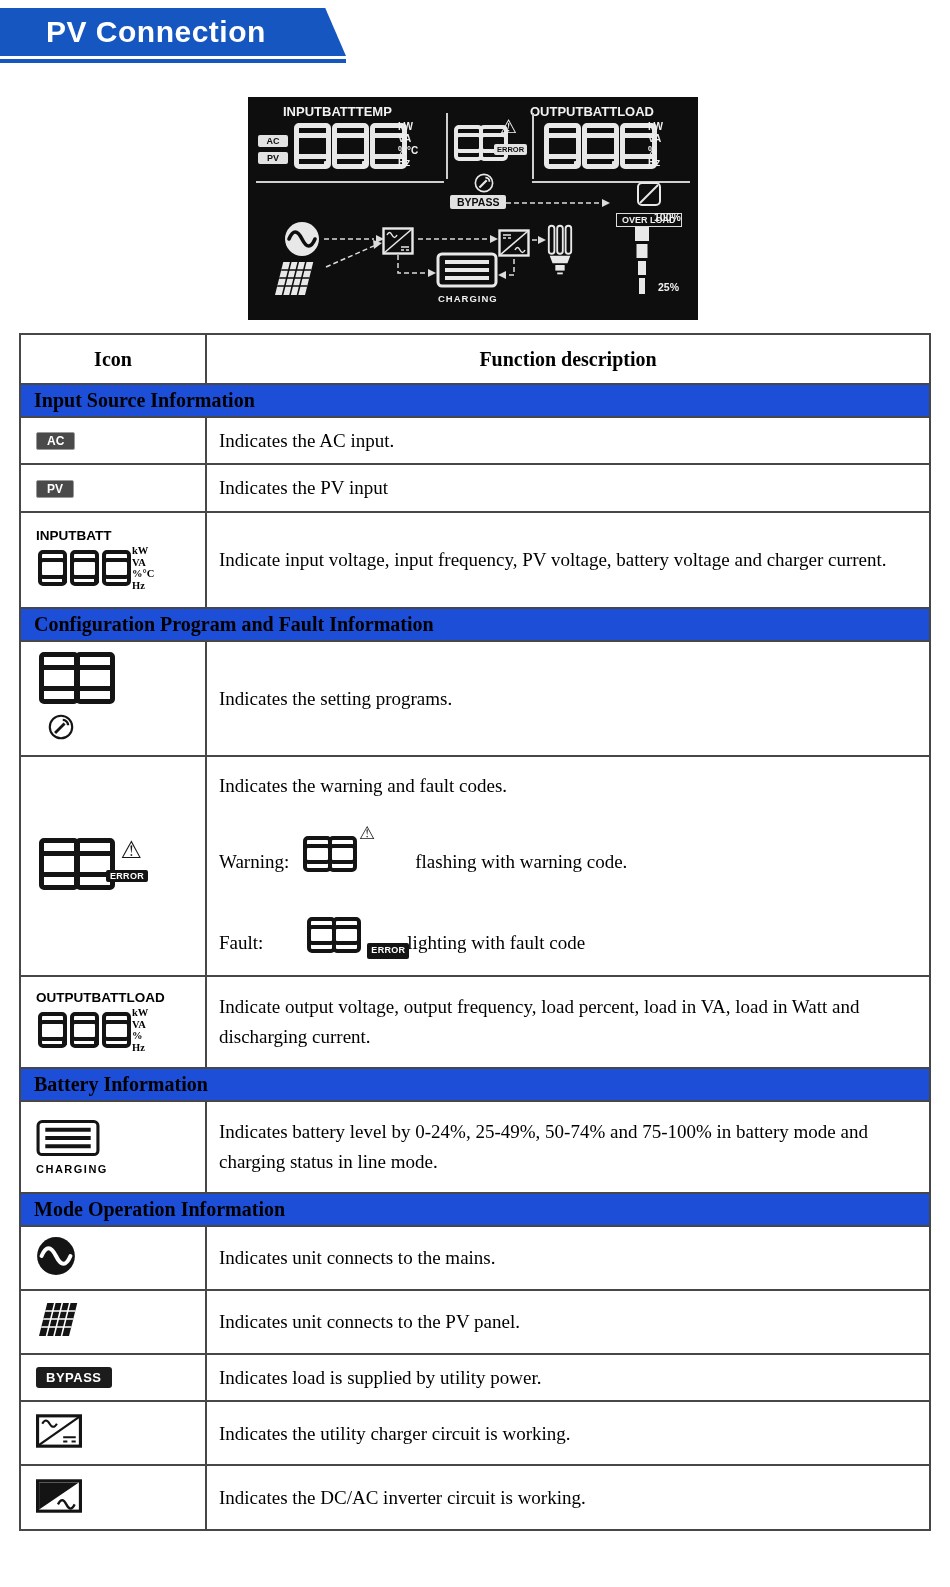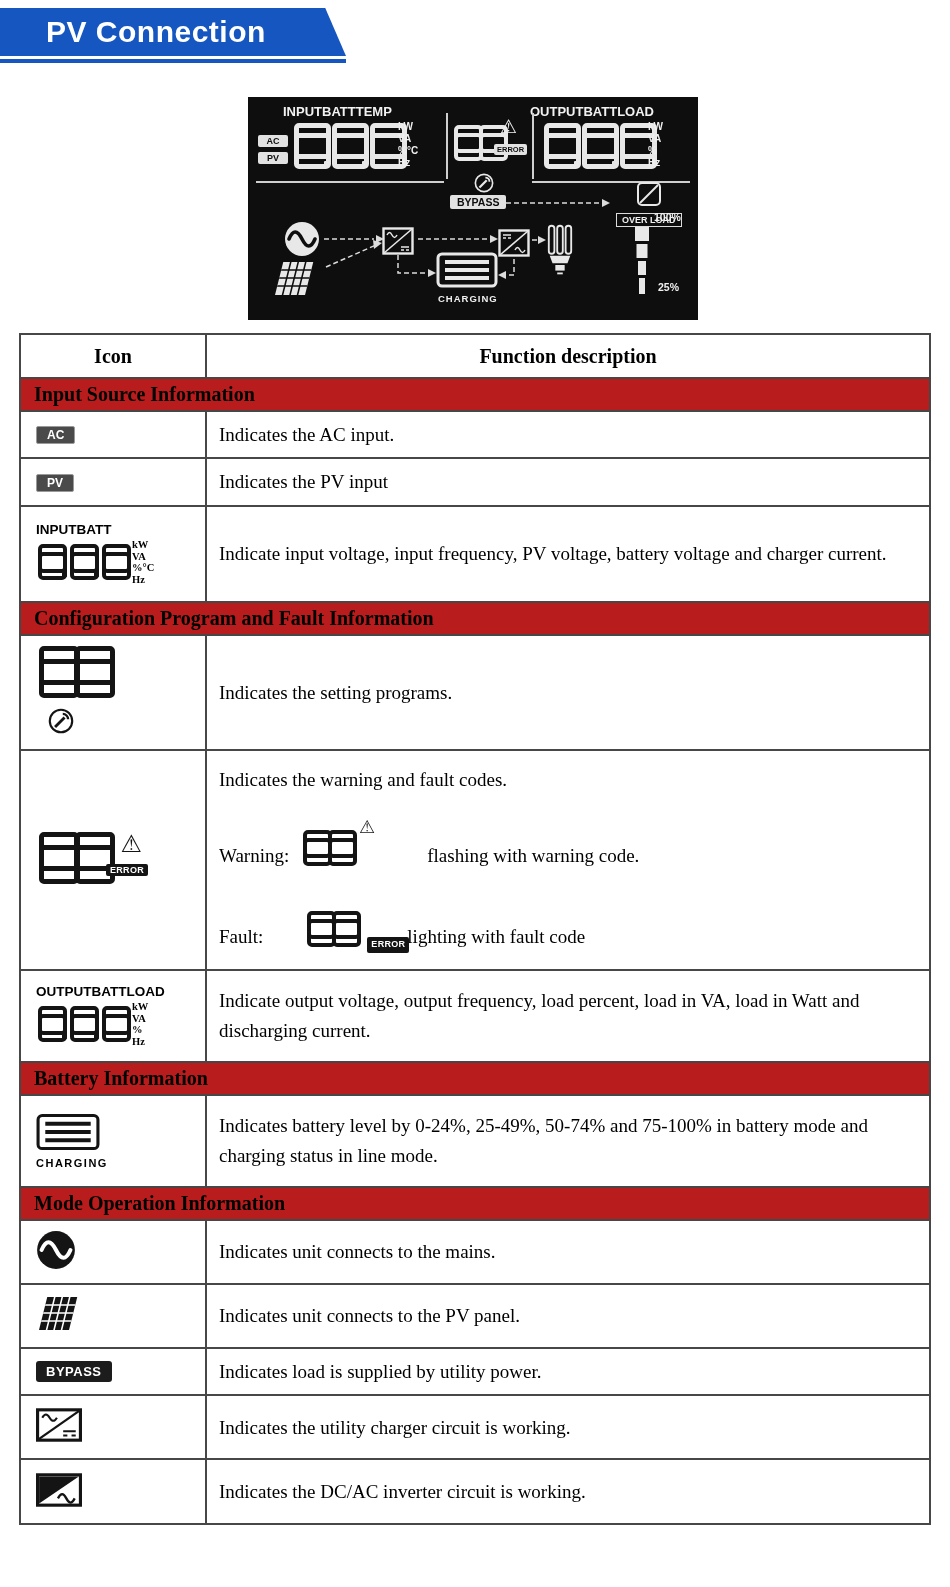--- a/index.html
+++ b/index.html
@@ -41,22 +41,22 @@
   .d8.xl::before,.d8.xl::after{border-width:5px}
   .dp{width:5px;height:5px;background:currentColor;border-radius:1px;align-self:flex-end;margin:0 1px 3px}
 
   
   .spec{position:absolute;top:333px;left:19px;width:912px;border-collapse:collapse;table-layout:fixed}
   .spec td,.spec th{border:2px solid #474747;vertical-align:middle}
   .spec th{font-size:20px;font-weight:bold;text-align:center;background:#fff}
   .col1{width:186px}
   .icon-cell{text-align:left;padding-left:15px;color:#141414}
   .desc-cell{padding:8px 10px 8px 12px;font-size:19px;line-height:1.55}
-  .section td{background:#b91c1c;font-weight:bold;font-size:20px;padding:3px 0 3px 13px}
-  tr.h-head{height:44px} tr.h-sec{height:33px} tr.h-ac{height:35px} tr.h-pv{height:34px}
+  .section td{background:#1d4ed8;font-weight:bold;font-size:20px;padding:3px 0 3px 13px}
+  tr.h-head{height:50px} tr.h-sec{height:33px} tr.h-ac{height:35px} tr.h-pv{height:34px}
   tr.h-inputbatt{height:96px} tr.h-setting{height:115px} tr.h-warn{height:220px}
   tr.h-output{height:92px} tr.h-batt{height:92px} tr.h-mode{height:64px}
   tr.h-bypass{height:45px} tr.h-inv{height:65px}
 
   
   .tbl-badge{display:inline-block;background:#4a4a4a;color:#fff;font-family:"Liberation Sans",sans-serif;
              font-weight:bold;font-size:12px;padding:1px 10px;border:1px solid #9a9a9a;border-radius:2px}
   .byp-badge{display:inline-block;background:#1c1c1c;color:#fff;font-family:"Liberation Sans",sans-serif;
              font-weight:bold;font-size:13px;padding:3px 10px;border-radius:3px;letter-spacing:.5px}
   .disp-icon{display:inline-block;color:#141414}
@@ -317,21 +317,21 @@
         <p>Indicates the warning and fault codes.</p>
         <div class="warn-line">
           <span class="lbl">Warning:</span>
           <span class="inline-disp">
             <span class="digits">
               <span class="d8 md"></span>
               <span class="d8 md"></span>
             </span>
             <span class="tri">⚠</span>
           </span>
-          <span class="txt" style="margin-left:40px">flashing with warning code.</span>
+          <span class="txt" style="margin-left:28px">flashing with warning code.</span>
         </div>
         <div class="warn-line">
           <span class="lbl">Fault:</span>
           <span class="inline-disp" style="margin-left:30px;padding-right:40px">
             <span class="digits">
               <span class="d8 md"></span>
               <span class="d8 md"></span>
             </span>
             <span class="err-badge">ERROR</span>
           </span>

